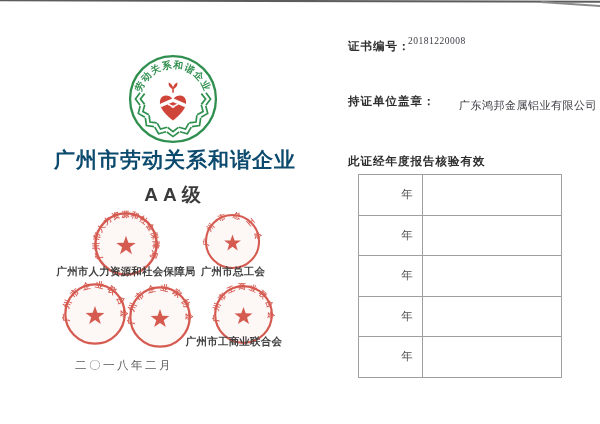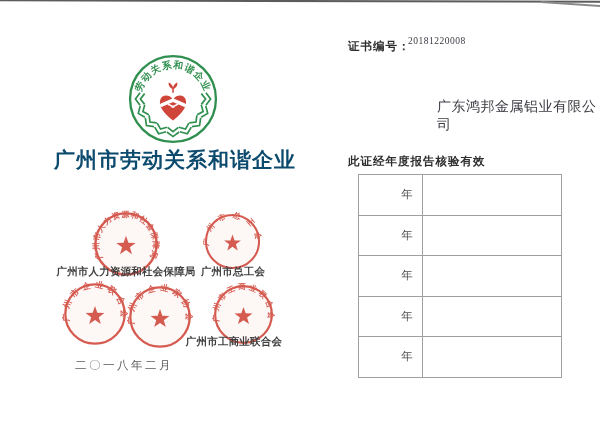--- a/index.html
+++ b/index.html
@@ -28,21 +28,21 @@
   .cap-1{left:175px;top:265px;width:116px;}
   .cap-2{left:42px;top:335px;width:178px;font-size:10px;}
   .cap-3{left:178px;top:335px;width:112px;}
   .issue-date{left:75px;top:358px;width:200px;text-align:left;font-size:11.5px;letter-spacing:2.5px;color:#5a5a5a;}
 
   
   .label{font-weight:bold;font-size:11.5px;letter-spacing:1px;color:#2e2e2e;text-align:right;}
   .cert-no-label{left:348px;top:39px;}
   .cert-no-value{left:408px;top:36px;font-family:"Liberation Serif", serif;font-size:9.5px;color:#3a3a42;letter-spacing:0.5px;}
   .holder-label{left:348px;top:94px;}
-  .holder-value{left:437px;top:98px;font-family:"Liberation Serif", serif;font-size:14px;color:#3a3a42;letter-spacing:0.5px;}
+  .holder-value{left:459px;top:98px;font-family:"Liberation Serif", serif;font-size:11px;color:#3a3a42;letter-spacing:0.5px;}
   .verify-title{left:348px;top:154px;}
   .verify-table{left:358px;top:174px;width:204px;border-collapse:collapse;}
   .verify-table td{border:1px solid #9f9f9f;height:37.5px;background:#ffffff;}
   .year-cell{width:56px;text-align:right;padding-right:9px;font-family:"Liberation Serif", serif;font-size:11.5px;color:#4f4f4f;}
   .blank-cell{width:147px;}
 </style>
 </head>
 <body>
 
 <div class="page">
@@ -104,20 +104,21 @@
     <g>
       <path d="M60,88 C46,77 41,68 43.5,60.5 C45.5,54.5 54,53 60,60 C66,53 74.5,54.5 76.5,60.5 C79,68 74,77 60,88 Z" fill="#d0453a"></path>
       <path d="M45,68 L60,61.5" stroke="#ffffff" stroke-width="4.5" stroke-linecap="round" fill="none"></path>
       <path d="M75,68 L60,61.5" stroke="#ffffff" stroke-width="4.5" stroke-linecap="round" fill="none"></path>
       <path d="M54,67 L61,70.5" stroke="#ffffff" stroke-width="2" stroke-linecap="round" fill="none"></path>
       <path d="M66,67 L59,70.5" stroke="#ffffff" stroke-width="2" stroke-linecap="round" fill="none"></path>
     </g>
   </svg>
 
   <div class="abs title1">广州市劳动关系和谐企业</div>
+  <div class="abs title2">AA级</div>
 
   <svg class="abs seal seal-0" viewBox="0 0 100 100">
     <circle cx="50" cy="50" r="45" fill="rgba(208,69,58,0.05)" stroke="#d0453a" stroke-width="3.5"></circle>
     <path id="arc-s0" d="M 24.3,80.6 A 40,40 0 1 1 75.7,80.6" fill="none"></path>
     <text font-size="11.5" font-weight="bold" fill="#d0453a" letter-spacing="1.5" font-family="Liberation Sans, sans-serif">
       <textPath href="#arc-s0" startOffset="50%" text-anchor="middle">广州市人力资源和社会保障局</textPath>
     </text>
     <polygon fill="#d0453a" points="50,38 53.53,48.15 64.27,48.36 55.71,54.85 58.82,65.13 50,59 41.18,65.13 44.29,54.85 35.73,48.36 46.47,48.15"></polygon>
   </svg>
 
@@ -159,20 +160,21 @@
 
   <div class="abs seal-caption cap-0">广州市人力资源和社会保障局</div>
   <div class="abs seal-caption cap-1">广州市总工会</div>
   <div class="abs seal-caption cap-3">广州市工商业联合会</div>
 
   <div class="abs issue-date">二〇一八年二月</div>
 
   <div class="abs label cert-no-label">证书编号：</div>
   <div class="abs cert-no-value">20181220008</div>
 
+  <div class="abs label holder-label">持证单位盖章：</div>
   <div class="abs holder-value">广东鸿邦金属铝业有限公司</div>
 
   <div class="abs label verify-title">此证经年度报告核验有效</div>
 
   <table class="abs verify-table">
     <tbody>
       <tr>
         <td class="year-cell">年</td>
         <td class="blank-cell"></td>
       </tr>

